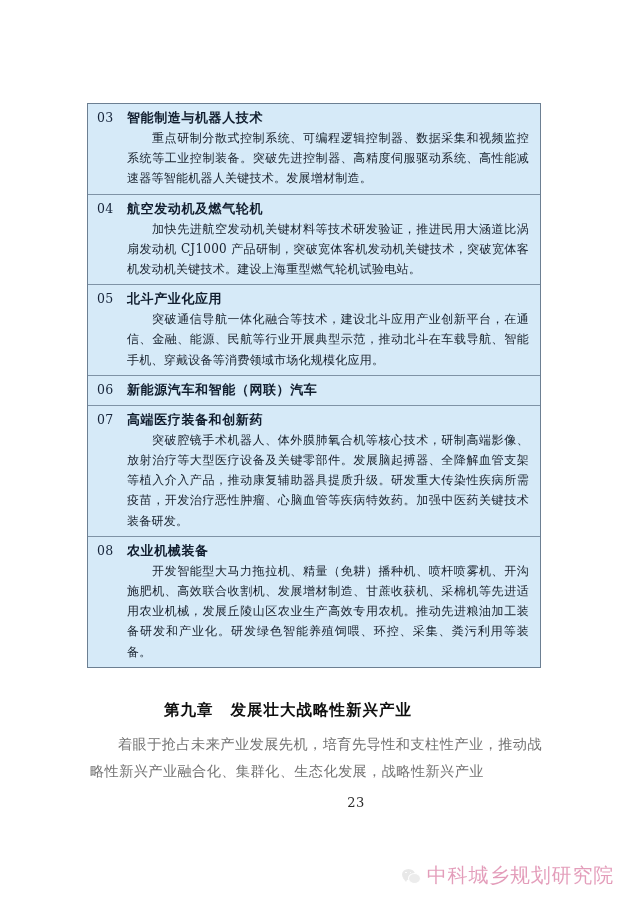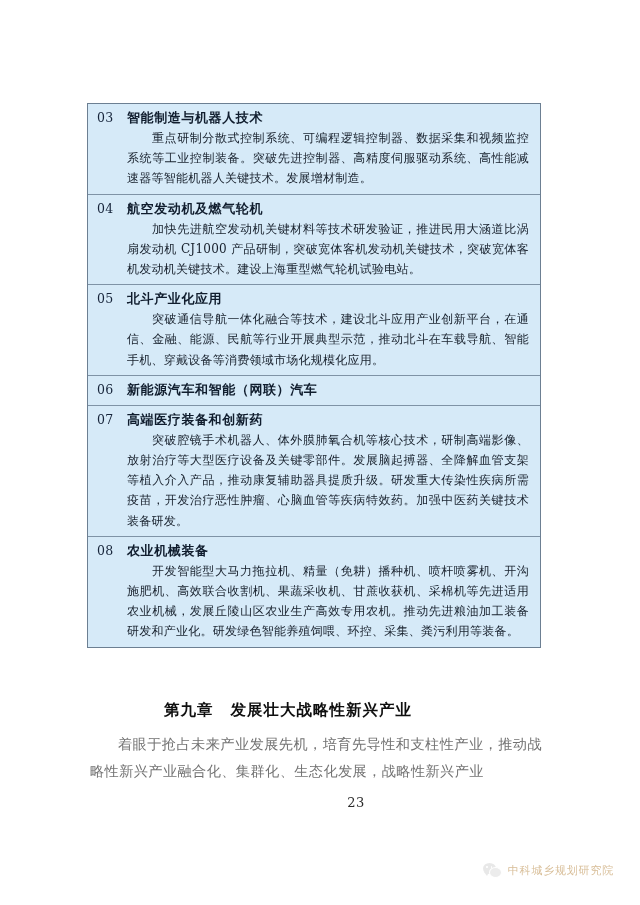--- a/index.html
+++ b/index.html
@@ -171,22 +171,22 @@
   .wechat-icon .dot {
     position: absolute;
     width: 1.6px;
     height: 1.6px;
     border-radius: 50%;
     background: #ffffff;
   }
   .wechat-icon .d1 { left: 3.5px; top: 4px; }
   .wechat-icon .d2 { left: 8px; top: 4px; }
   .footer-text {
-    font-size: 11px;
-    color: #a16207;
+    font-size: 20px;
+    color: #be185d;
     letter-spacing: 0.8px;
     white-space: nowrap;
   }
 </style>
 </head>
 <body>
 
 <div class="page">
 
   <div class="policy-table">
@@ -228,21 +228,21 @@
         <div class="row-title">高端医疗装备和创新药</div>
       </div>
       <div class="row-body">突破腔镜手术机器人、体外膜肺氧合机等核心技术，研制高端影像、放射治疗等大型医疗设备及关键零部件。发展脑起搏器、全降解血管支架等植入介入产品，推动康复辅助器具提质升级。研发重大传染性疾病所需疫苗，开发治疗恶性肿瘤、心脑血管等疾病特效药。加强中医药关键技术装备研发。</div>
     </div>
 
     <div class="policy-row">
       <div class="row-head">
         <div class="row-num">08</div>
         <div class="row-title">农业机械装备</div>
       </div>
-      <div class="row-body">开发智能型大马力拖拉机、精量（免耕）播种机、喷杆喷雾机、开沟施肥机、高效联合收割机、果蔬采收机、甘蔗收获机、采棉机等先进适用农业机械，发展丘陵山区农业生产高效专用农机。推动先进粮油加工装备研发和产业化。研发绿色智能养殖饲喂、环控、采集、粪污利用等装备。</div>
+      <div class="row-body">开发智能型大马力拖拉机、精量（免耕）播种机、喷杆喷雾机、开沟施肥机、高效联合收割机、发展增材制造、甘蔗收获机、采棉机等先进适用农业机械，发展丘陵山区农业生产高效专用农机。推动先进粮油加工装备研发和产业化。研发绿色智能养殖饲喂、环控、采集、粪污利用等装备。</div>
     </div>
 
   </div>
 
   <div class="chapter-heading">
     <span>第九章</span><span class="gap"></span><span>发展壮大战略性新兴产业</span>
   </div>
 
   <div class="body-paragraph">着眼于抢占未来产业发展先机，培育先导性和支柱性产业，推动战略性新兴产业融合化、集群化、生态化发展，战略性新兴产业</div>
 

